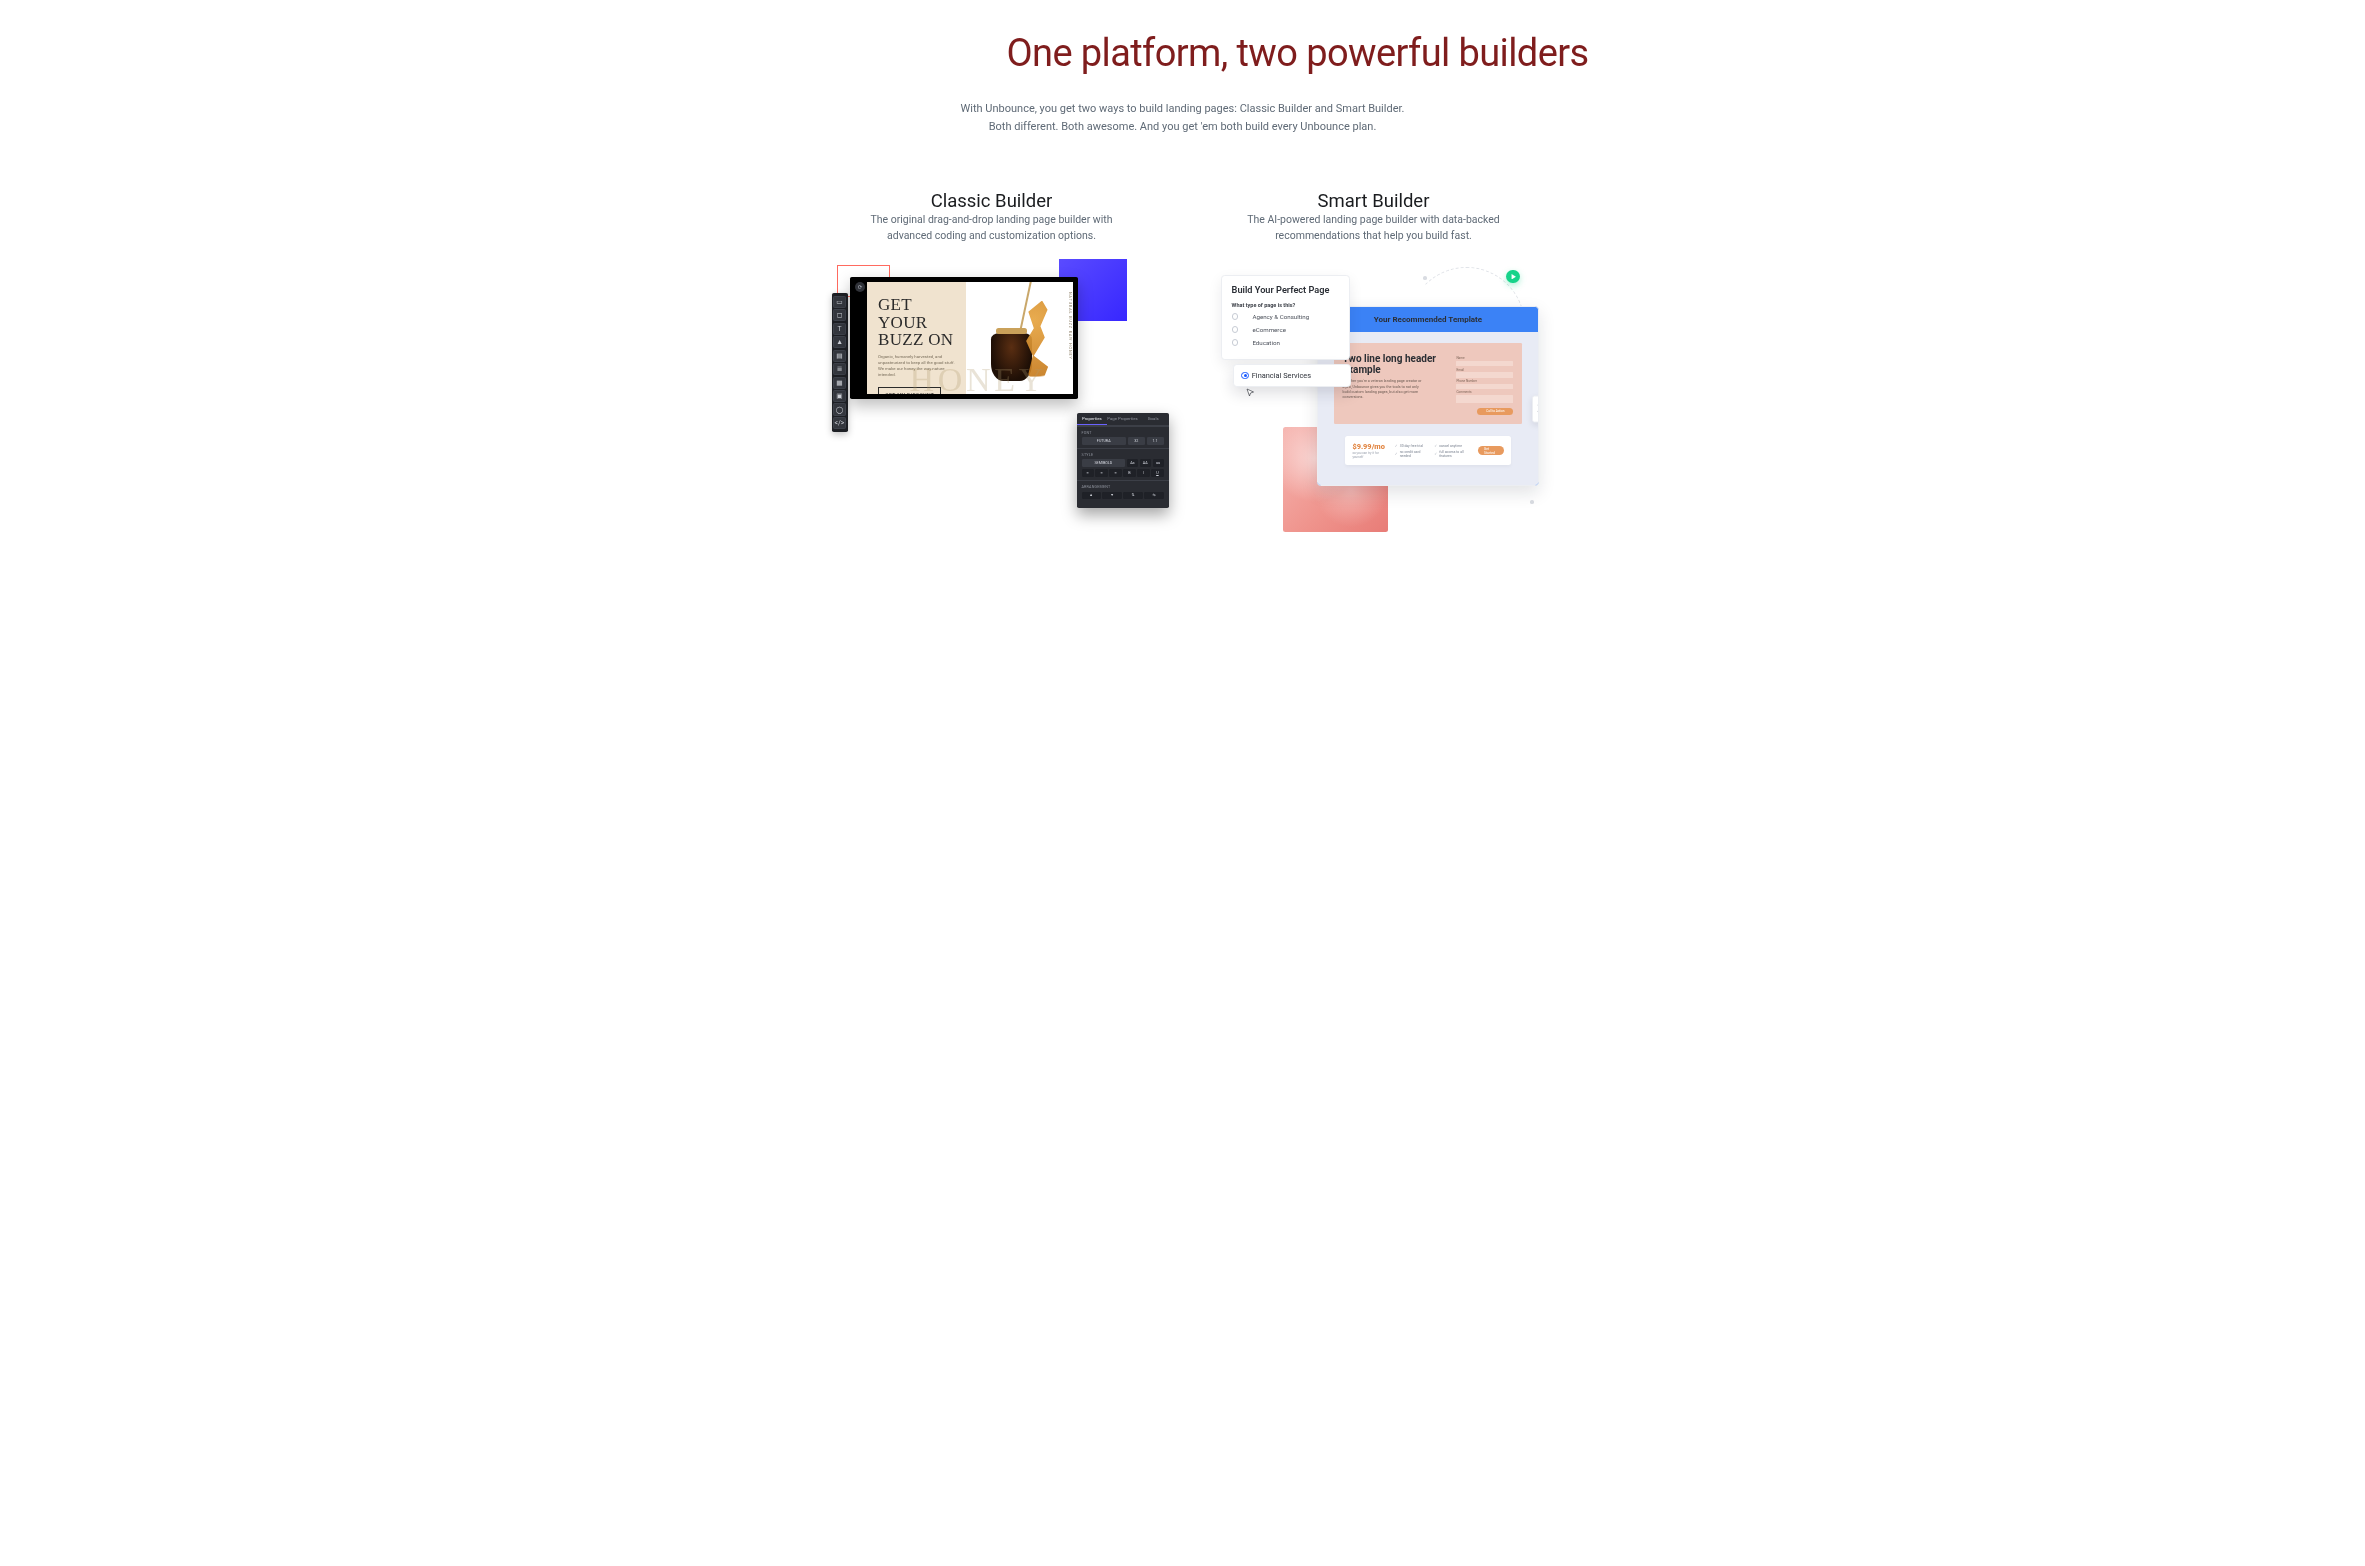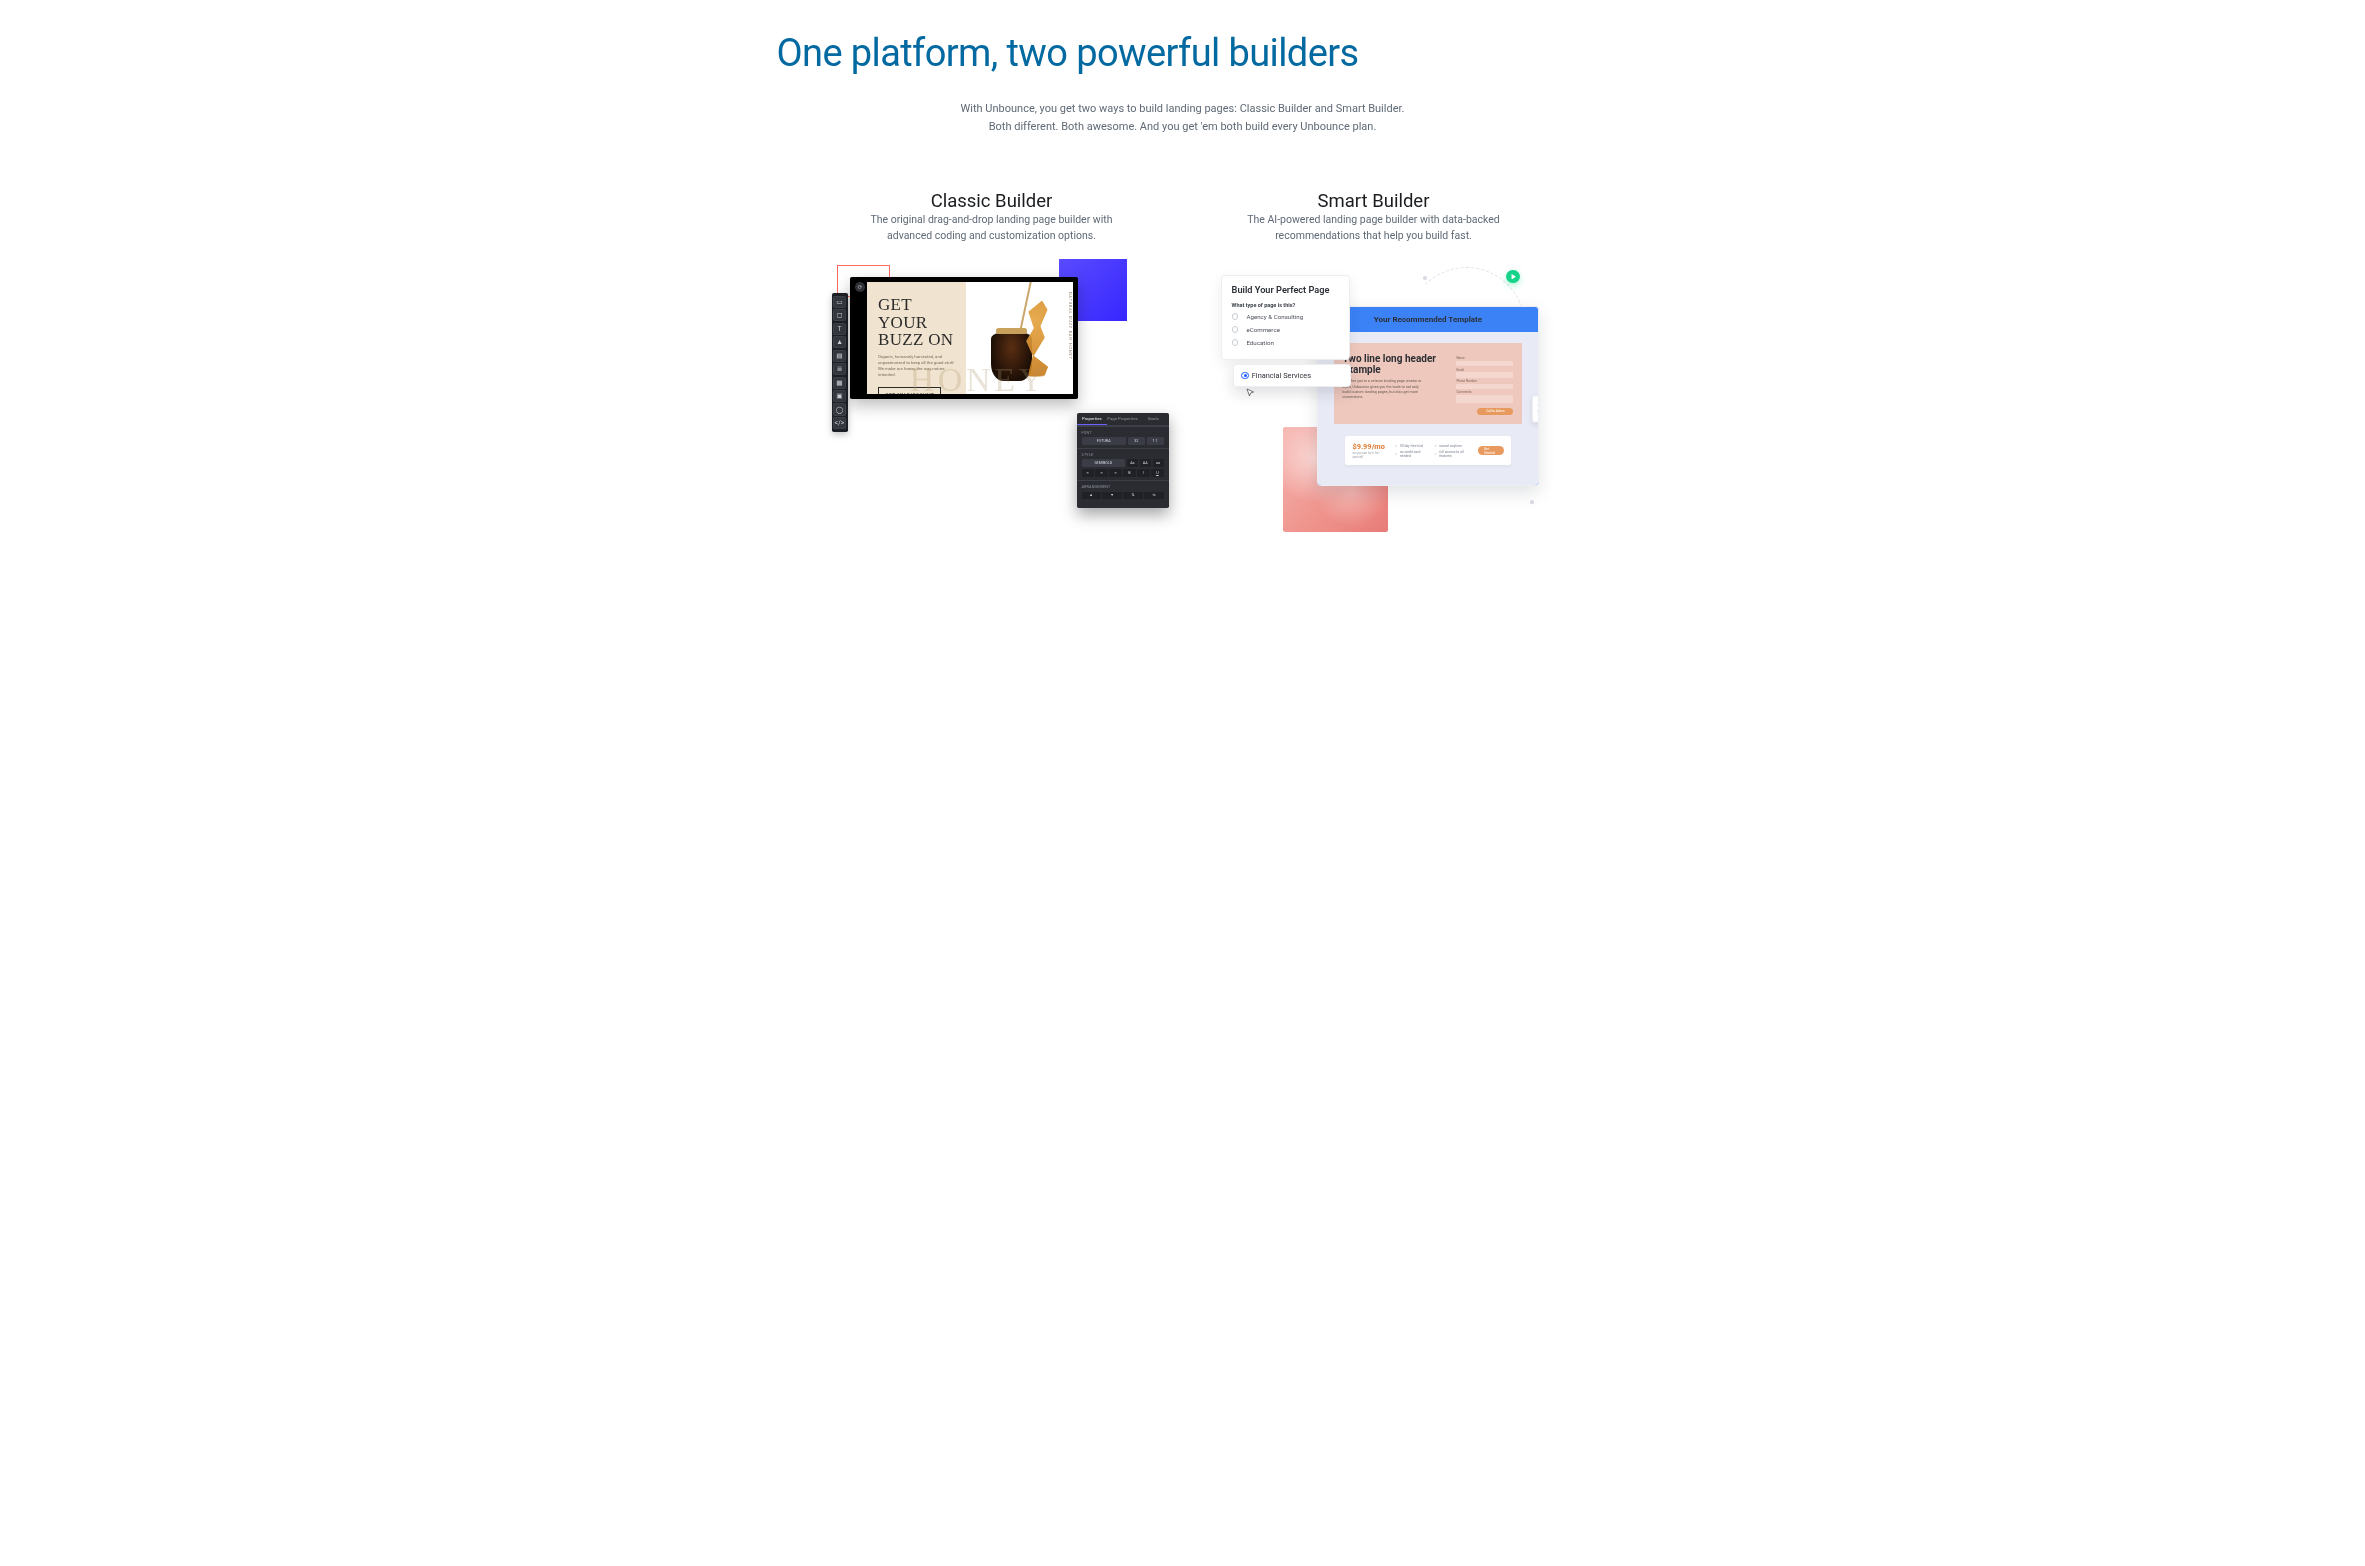--- a/index.html
+++ b/index.html
@@ -7,24 +7,24 @@
     font-family: -apple-system, BlinkMacSystemFont, "Segoe UI", Roboto, "Helvetica Neue", Arial, sans-serif;
     background: #fff;
     color: #1a1c1f;
     width: 862px;
     margin: 0 auto;
     padding: 31px 25px 49px;
   }
   .hero-title {
     font-size: 38px;
     font-weight: 400;
-    text-align: left;
+    text-align: right;
     letter-spacing: -0.6px;
     margin-bottom: 25px;
-    color: #0369a1;
+    color: #7f1d1d;
   }
   .hero-sub {
     text-align: center;
     color: #5f6a76;
     font-size: 11px;
     line-height: 1.6;
     margin: 0 auto 55px;
     max-width: 481px;
   }
   .cols {
@@ -145,21 +145,21 @@
     position:absolute; right:27px; top:-2.5px; width:117px; height:117px;
     border:0.6px dashed #e0e3e8; border-radius:50%; border-left-color:transparent; border-bottom-color:transparent;
   }
   .wizard{
     position:absolute; left:13.6px; top:5px; width:129px; background:#fff;
     border:0.6px solid #eceef2; border-radius:3.7px; padding:8.6px 10px 7.4px;
     box-shadow:0 5px 13.6px rgba(20,24,40,.08);
   }
   .wiz-title{font-size:9.2px;font-weight:600;color:#2b2f36;margin-bottom:6.2px;}
   .wiz-q{font-size:5.5px;font-weight:700;color:#3b3f47;margin-bottom:5px;}
-  .wiz-opt{display:flex;align-items:center;gap:8px;font-size:6.2px;color:#4d525c;margin:5px 0;}
+  .wiz-opt{display:flex;align-items:center;gap:14px;font-size:6.2px;color:#4d525c;margin:5px 0;}
   .radio{width:6.8px;height:6.8px;border:0.9px solid #c7ccd4;border-radius:50%;flex:none;}
   .wiz-sel{
     position:absolute; left:26px; top:94px; width:118px; background:#fff;
     border:0.6px solid #eceef2; border-radius:3.7px; padding:6.2px 7.4px;
     box-shadow:0 6.2px 15px rgba(20,24,40,.14);
     display:flex; align-items:center; gap:3px; font-size:7.4px; color:#2d3139;
   }
   .radio-on{width:7.4px;height:7.4px;border-radius:50%;border:1.2px solid #1859ff;display:flex;align-items:center;justify-content:center;}
   .radio-on::after{content:"";width:3.1px;height:3.1px;border-radius:50%;background:#1859ff;}
   .cursor{position:absolute;left:39px;top:118px;}

